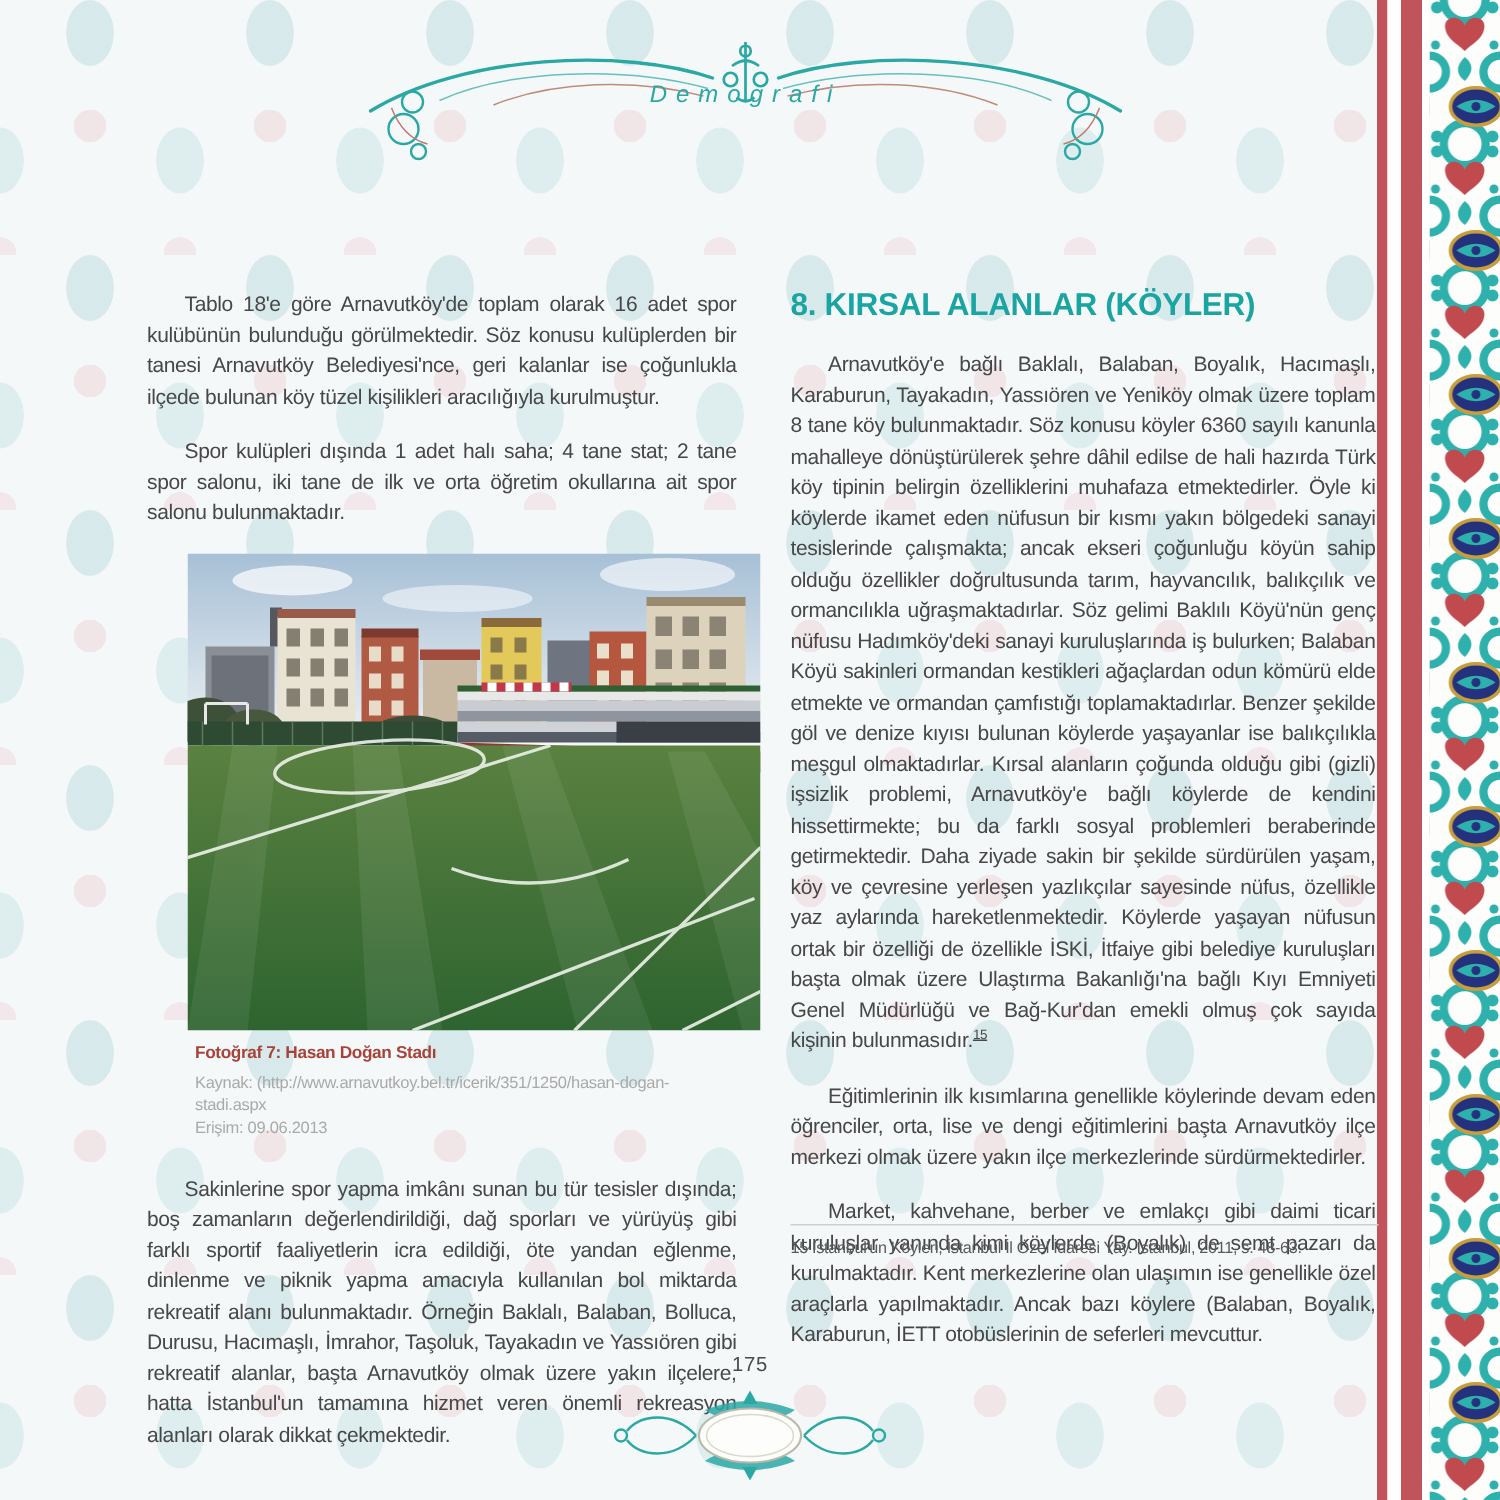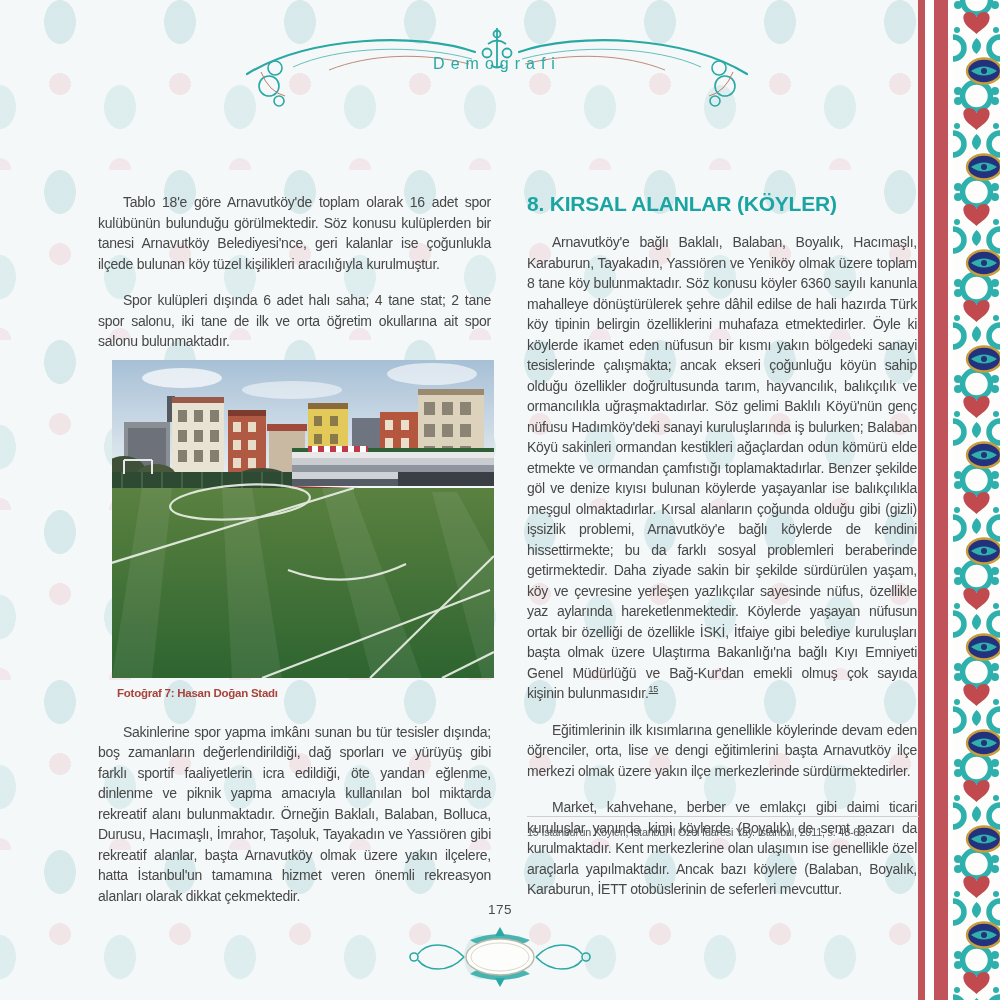--- a/index.html
+++ b/index.html
@@ -14,33 +14,33 @@
       radial-gradient(circle 11px at 60px 84px, rgba(226,160,170,.22) 98%, transparent 100%),
       radial-gradient(circle 11px at 0px 169px, rgba(226,160,170,.18) 98%, transparent 100%),
       radial-gradient(circle 11px at 120px 169px, rgba(226,160,170,.18) 98%, transparent 100%);
     background-size:120px 170px;
   }
   .col{position:absolute;text-align:justify;color:#474747;font-size:14px;line-height:20.5px;letter-spacing:-0.25px;}
   .col p{margin:16px 0 8px 0;text-indent:25px;}
   #left-col{left:98px;top:176px;width:393px;}
   #right-col{left:527px;top:192px;width:390px;}
   h1.section{font-size:21px;line-height:24px;color:#1ba5a2;margin:0 0 16px 0;font-weight:bold;letter-spacing:-0.2px;}
-  figure{margin:4px;padding:0;}
+  figure{margin:17px;padding:0;}
   .photo-frame{margin:2px 0 0 10px;width:382px;height:318px;display:block;}
   .caption{margin:8px 0 0 15px;font-size:11.5px;font-weight:bold;color:#a8433a;text-indent:0;line-height:14px;}
   .source{margin:6px 0 0 15px;font-size:11px;color:#a9a9a9;line-height:15px;text-indent:0;text-align:left;letter-spacing:-0.2px;}
   .after-photo{margin-top:22px !important;}
   #footnote-block{position:absolute;left:527px;top:816px;width:392px;}
   .fn-divider{border:0;border-top:1px solid #cfcfcf;margin:0 0 8px 0;width:392px;}
   .fn-text{font-size:10.8px;color:#595959;letter-spacing:-0.2px;text-align:left;line-height:14px;}
   sup{font-size:9px;line-height:0;text-decoration:underline;}
   
   #header-ornament{position:absolute;left:217px;top:20px;width:560px;height:88px;}
   #doc-title{position:absolute;left:0;top:55px;width:994px;text-align:center;
-    color:#2aa8a4;font-size:16px;letter-spacing:6px;}
+    color:#2aa8a4;font-size:16px;letter-spacing:6px;font-style:italic;}
   
   #right-border{position:absolute;right:0;top:0;height:1000px;display:flex;}
   #right-border .s1{width:7px;background:#c0545a;}
   #right-border .s2{width:9px;background:#ffffff;}
   #right-border .s3{width:14px;background:#c0545a;}
   #right-border .s4{width:5px;background:#ffffff;}
   #right-border .tiles{width:47px;height:1000px;}
   
   #footer-ornament{position:absolute;left:400px;top:926px;width:200px;height:62px;}
   #page-number{position:absolute;left:400px;top:902px;width:200px;text-align:center;
@@ -116,21 +116,21 @@
     <circle cx="502" cy="48" r="7"></circle>
     <circle cx="508" cy="66" r="10"></circle>
     <circle cx="498" cy="81" r="5"></circle>
     <path d="M516,52 q-8,20 -24,24" stroke="#bf7a6e" stroke-width="1"></path>
   </g>
 </svg>
 <div id="doc-title">Demografi</div>
 
 <div id="left-col" class="col">
   <p>Tablo 18'e göre Arnavutköy'de toplam olarak 16 adet spor kulübünün bulunduğu görülmektedir. Söz konusu kulüplerden bir tanesi Arnavutköy Belediyesi'nce, geri kalanlar ise çoğunlukla ilçede bulunan köy tüzel kişilikleri aracılığıyla kurulmuştur.</p>
-  <p>Spor kulüpleri dışında 6 adet halı saha; 4 tane stat; 2 tane spor salonu, iki tane de ilk ve orta öğretim okullarına ait spor salonu bulunmaktadır.</p>
+  <p>Spor kulüpleri dışında 1 adet halı saha; 4 tane stat; 2 tane spor salonu, iki tane de ilk ve orta öğretim okullarına ait spor salonu bulunmaktadır.</p>
   <figure>
     <svg class="photo-frame" viewBox="0 0 382 318" preserveAspectRatio="none">
       <defs>
         <linearGradient id="skyG" x1="0" y1="0" x2="0" y2="1">
           <stop offset="0" stop-color="#a7c0d6"></stop>
             <stop offset="1" stop-color="#e9eef2"></stop>
         </linearGradient>
         <linearGradient id="grassG" x1="0" y1="0" x2="0" y2="1">
           <stop offset="0" stop-color="#5a8140"></stop>
             <stop offset="1" stop-color="#2e6430"></stop>
@@ -253,20 +253,24 @@
       <g stroke="#e9efe5" stroke-width="2.2" fill="none" opacity="0.92">
         <ellipse cx="128" cy="142" rx="70" ry="17" transform="rotate(-4 128 142)"></ellipse>
         <path d="M-4,204 L242,128"></path>
         <path d="M150,318 L378,230"></path>
         <path d="M258,318 L382,196"></path>
         <path d="M330,318 L382,292"></path>
         <path d="M176,210 q58,22 118,-6"></path>
       </g>
     </svg>
     <figcaption class="caption">Fotoğraf 7: Hasan Doğan Stadı</figcaption>
+    <div class="source">
+      <div>Kaynak: (http://www.arnavutkoy.bel.tr/icerik/351/1250/hasan-dogan-stadi.aspx</div>
+      <div>Erişim: 09.06.2013</div>
+    </div>
   </figure>
   <p class="after-photo">Sakinlerine spor yapma imkânı sunan bu tür tesisler dışında; boş zamanların değerlendirildiği, dağ sporları ve yürüyüş gibi farklı sportif faaliyetlerin icra edildiği, öte yandan eğlenme, dinlenme ve piknik yapma amacıyla kullanılan bol miktarda rekreatif alanı bulunmaktadır. Örneğin Baklalı, Balaban, Bolluca, Durusu, Hacımaşlı, İmrahor, Taşoluk, Tayakadın ve Yassıören gibi rekreatif alanlar, başta Arnavutköy olmak üzere yakın ilçelere, hatta İstanbul'un tamamına hizmet veren önemli rekreasyon alanları olarak dikkat çekmektedir.</p>
 </div>
 
 <div id="right-col" class="col">
   <h1 class="section">8. KIRSAL ALANLAR (KÖYLER)</h1>
   <p><span>Arnavutköy'e bağlı Baklalı, Balaban, Boyalık, Hacımaşlı, Karaburun, Tayakadın, Yassıören ve Yeniköy olmak üzere toplam 8 tane köy bulunmaktadır. Söz konusu köyler 6360 sayılı kanunla mahalleye dönüştürülerek şehre dâhil edilse de hali hazırda Türk köy tipinin belirgin özelliklerini muhafaza etmektedirler. Öyle ki köylerde ikamet eden nüfusun bir kısmı yakın bölgedeki sanayi tesislerinde çalışmakta; ancak ekseri çoğunluğu köyün sahip olduğu özellikler doğrultusunda tarım, hayvancılık, balıkçılık ve ormancılıkla uğraşmaktadırlar. Söz gelimi Baklılı Köyü'nün genç nüfusu Hadımköy'deki sanayi kuruluşlarında iş bulurken; Balaban Köyü sakinleri ormandan kestikleri ağaçlardan odun kömürü elde etmekte ve ormandan çamfıstığı toplamaktadırlar. Benzer şekilde göl ve denize kıyısı bulunan köylerde yaşayanlar ise balıkçılıkla meşgul olmaktadırlar. Kırsal alanların çoğunda olduğu gibi (gizli) işsizlik problemi, Arnavutköy'e bağlı köylerde de kendini hissettirmekte; bu da farklı sosyal problemleri beraberinde getirmektedir. Daha ziyade sakin bir şekilde sürdürülen yaşam, köy ve çevresine yerleşen yazlıkçılar sayesinde nüfus, özellikle yaz aylarında hareketlenmektedir. Köylerde yaşayan nüfusun ortak bir özelliği de özellikle İSKİ, İtfaiye gibi belediye kuruluşları başta olmak üzere Ulaştırma Bakanlığı'na bağlı Kıyı Emniyeti Genel Müdürlüğü ve Bağ-Kur'dan emekli olmuş çok sayıda kişinin bulunmasıdır.</span><sup>15</sup></p>
   <p>Eğitimlerinin ilk kısımlarına genellikle köylerinde devam eden öğrenciler, orta, lise ve dengi eğitimlerini başta Arnavutköy ilçe merkezi olmak üzere yakın ilçe merkezlerinde sürdürmektedirler.</p>
   <p>Market, kahvehane, berber ve emlakçı gibi daimi ticari kuruluşlar yanında kimi köylerde (Boyalık) de semt pazarı da kurulmaktadır. Kent merkezlerine olan ulaşımın ise genellikle özel araçlarla yapılmaktadır. Ancak bazı köylere (Balaban, Boyalık, Karaburun, İETT otobüslerinin de seferleri mevcuttur.</p>
 </div>

